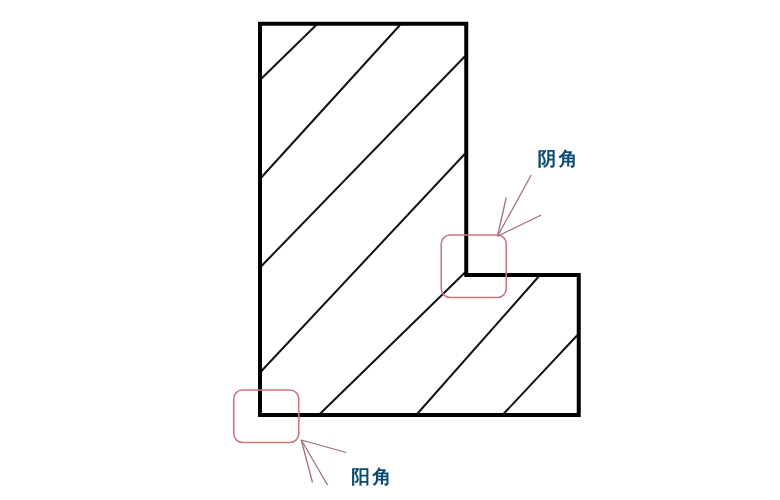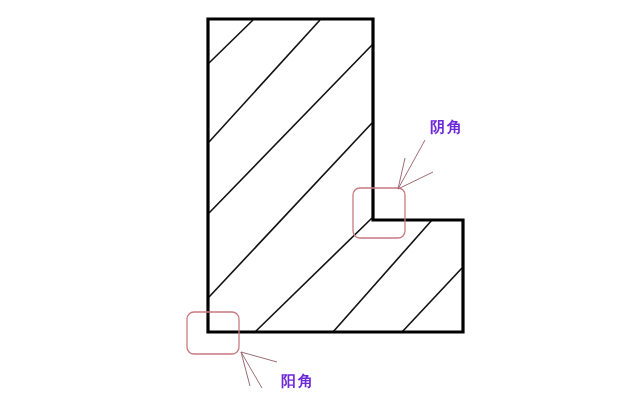--- a/index.html
+++ b/index.html
@@ -3,21 +3,21 @@
   <meta charset="utf-8">
   <style>
     html, body { margin: 0; padding: 0; background: #ffffff; }
     body { width: 624px; height: 400px; position: relative; overflow: hidden; }
     #canvas { position: absolute; left: 0; top: 0; }
     .label {
       position: absolute;
       font-family: "DejaVu Sans", sans-serif;
       font-size: 15px;
       font-weight: bold;
-      color: #6d28d9;
+      color: #0c4a6e;
       letter-spacing: 2px;
       white-space: nowrap;
     }
   </style>
 </head>
 <body>
 
 <svg id="canvas" width="624" height="400" viewBox="0 0 624 400">
   <g id="hatch">
       <line x1="209" y1="63" x2="253" y2="20" stroke="#111111" stroke-width="1.6"></line>

